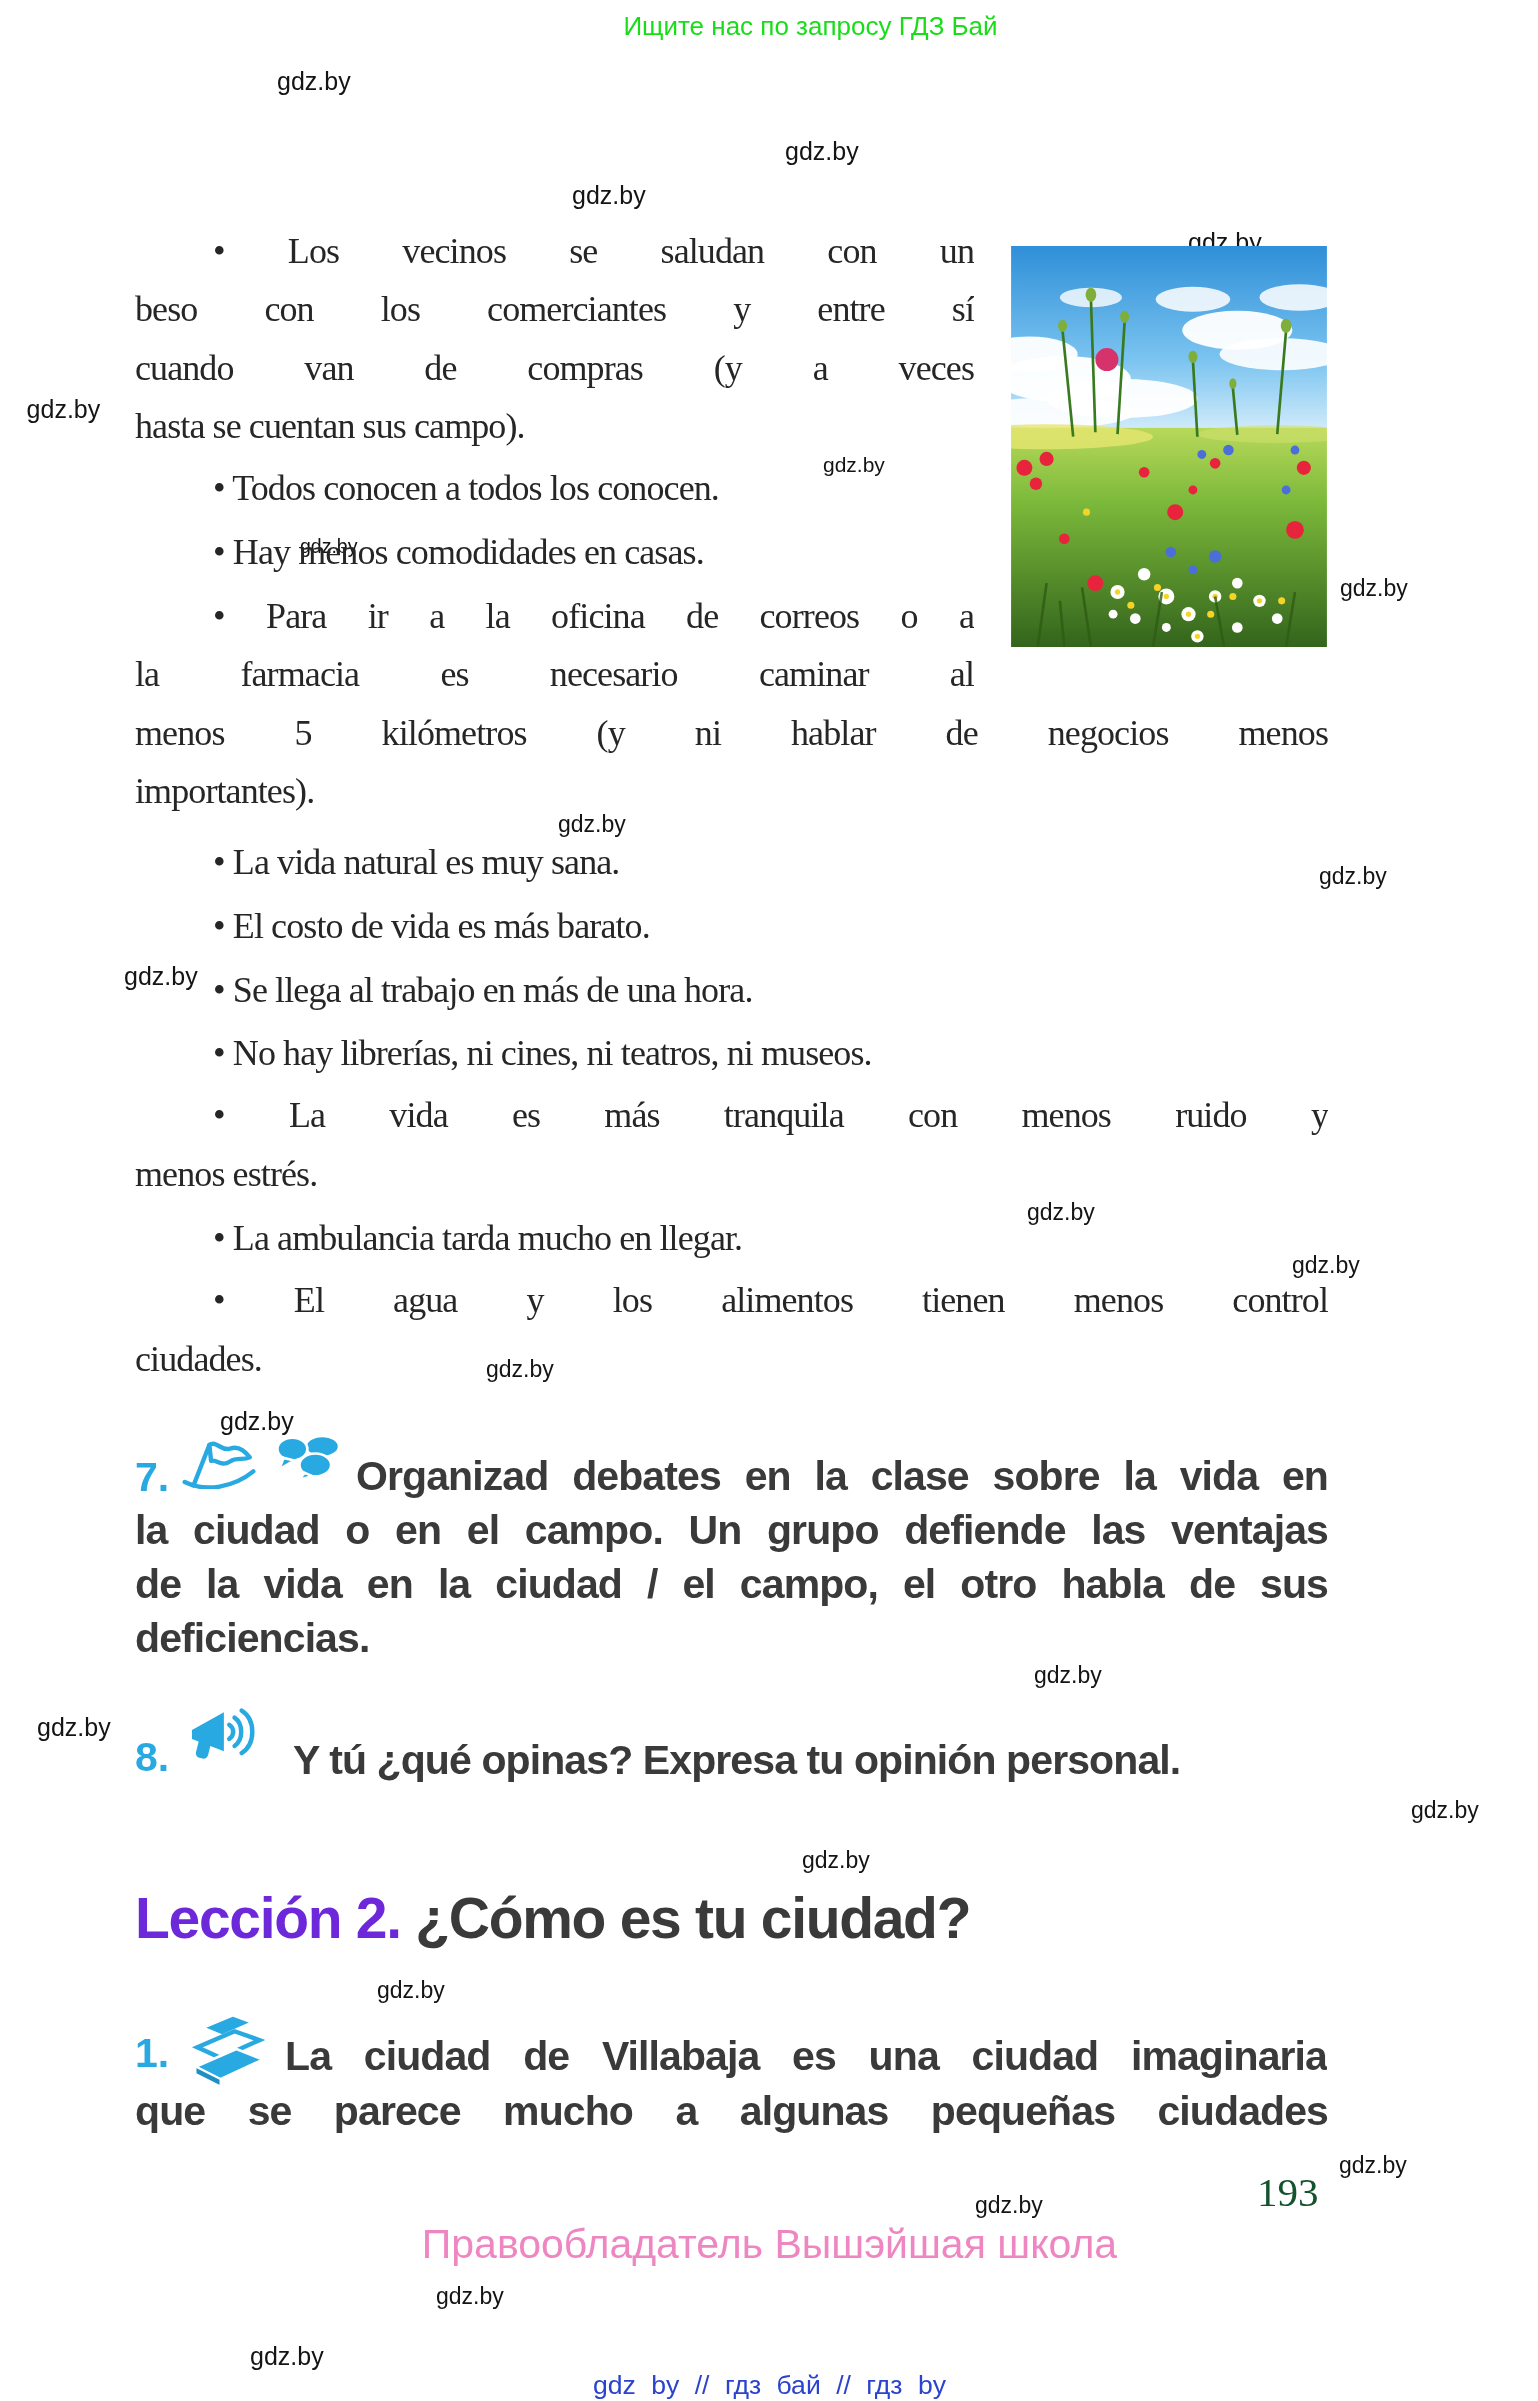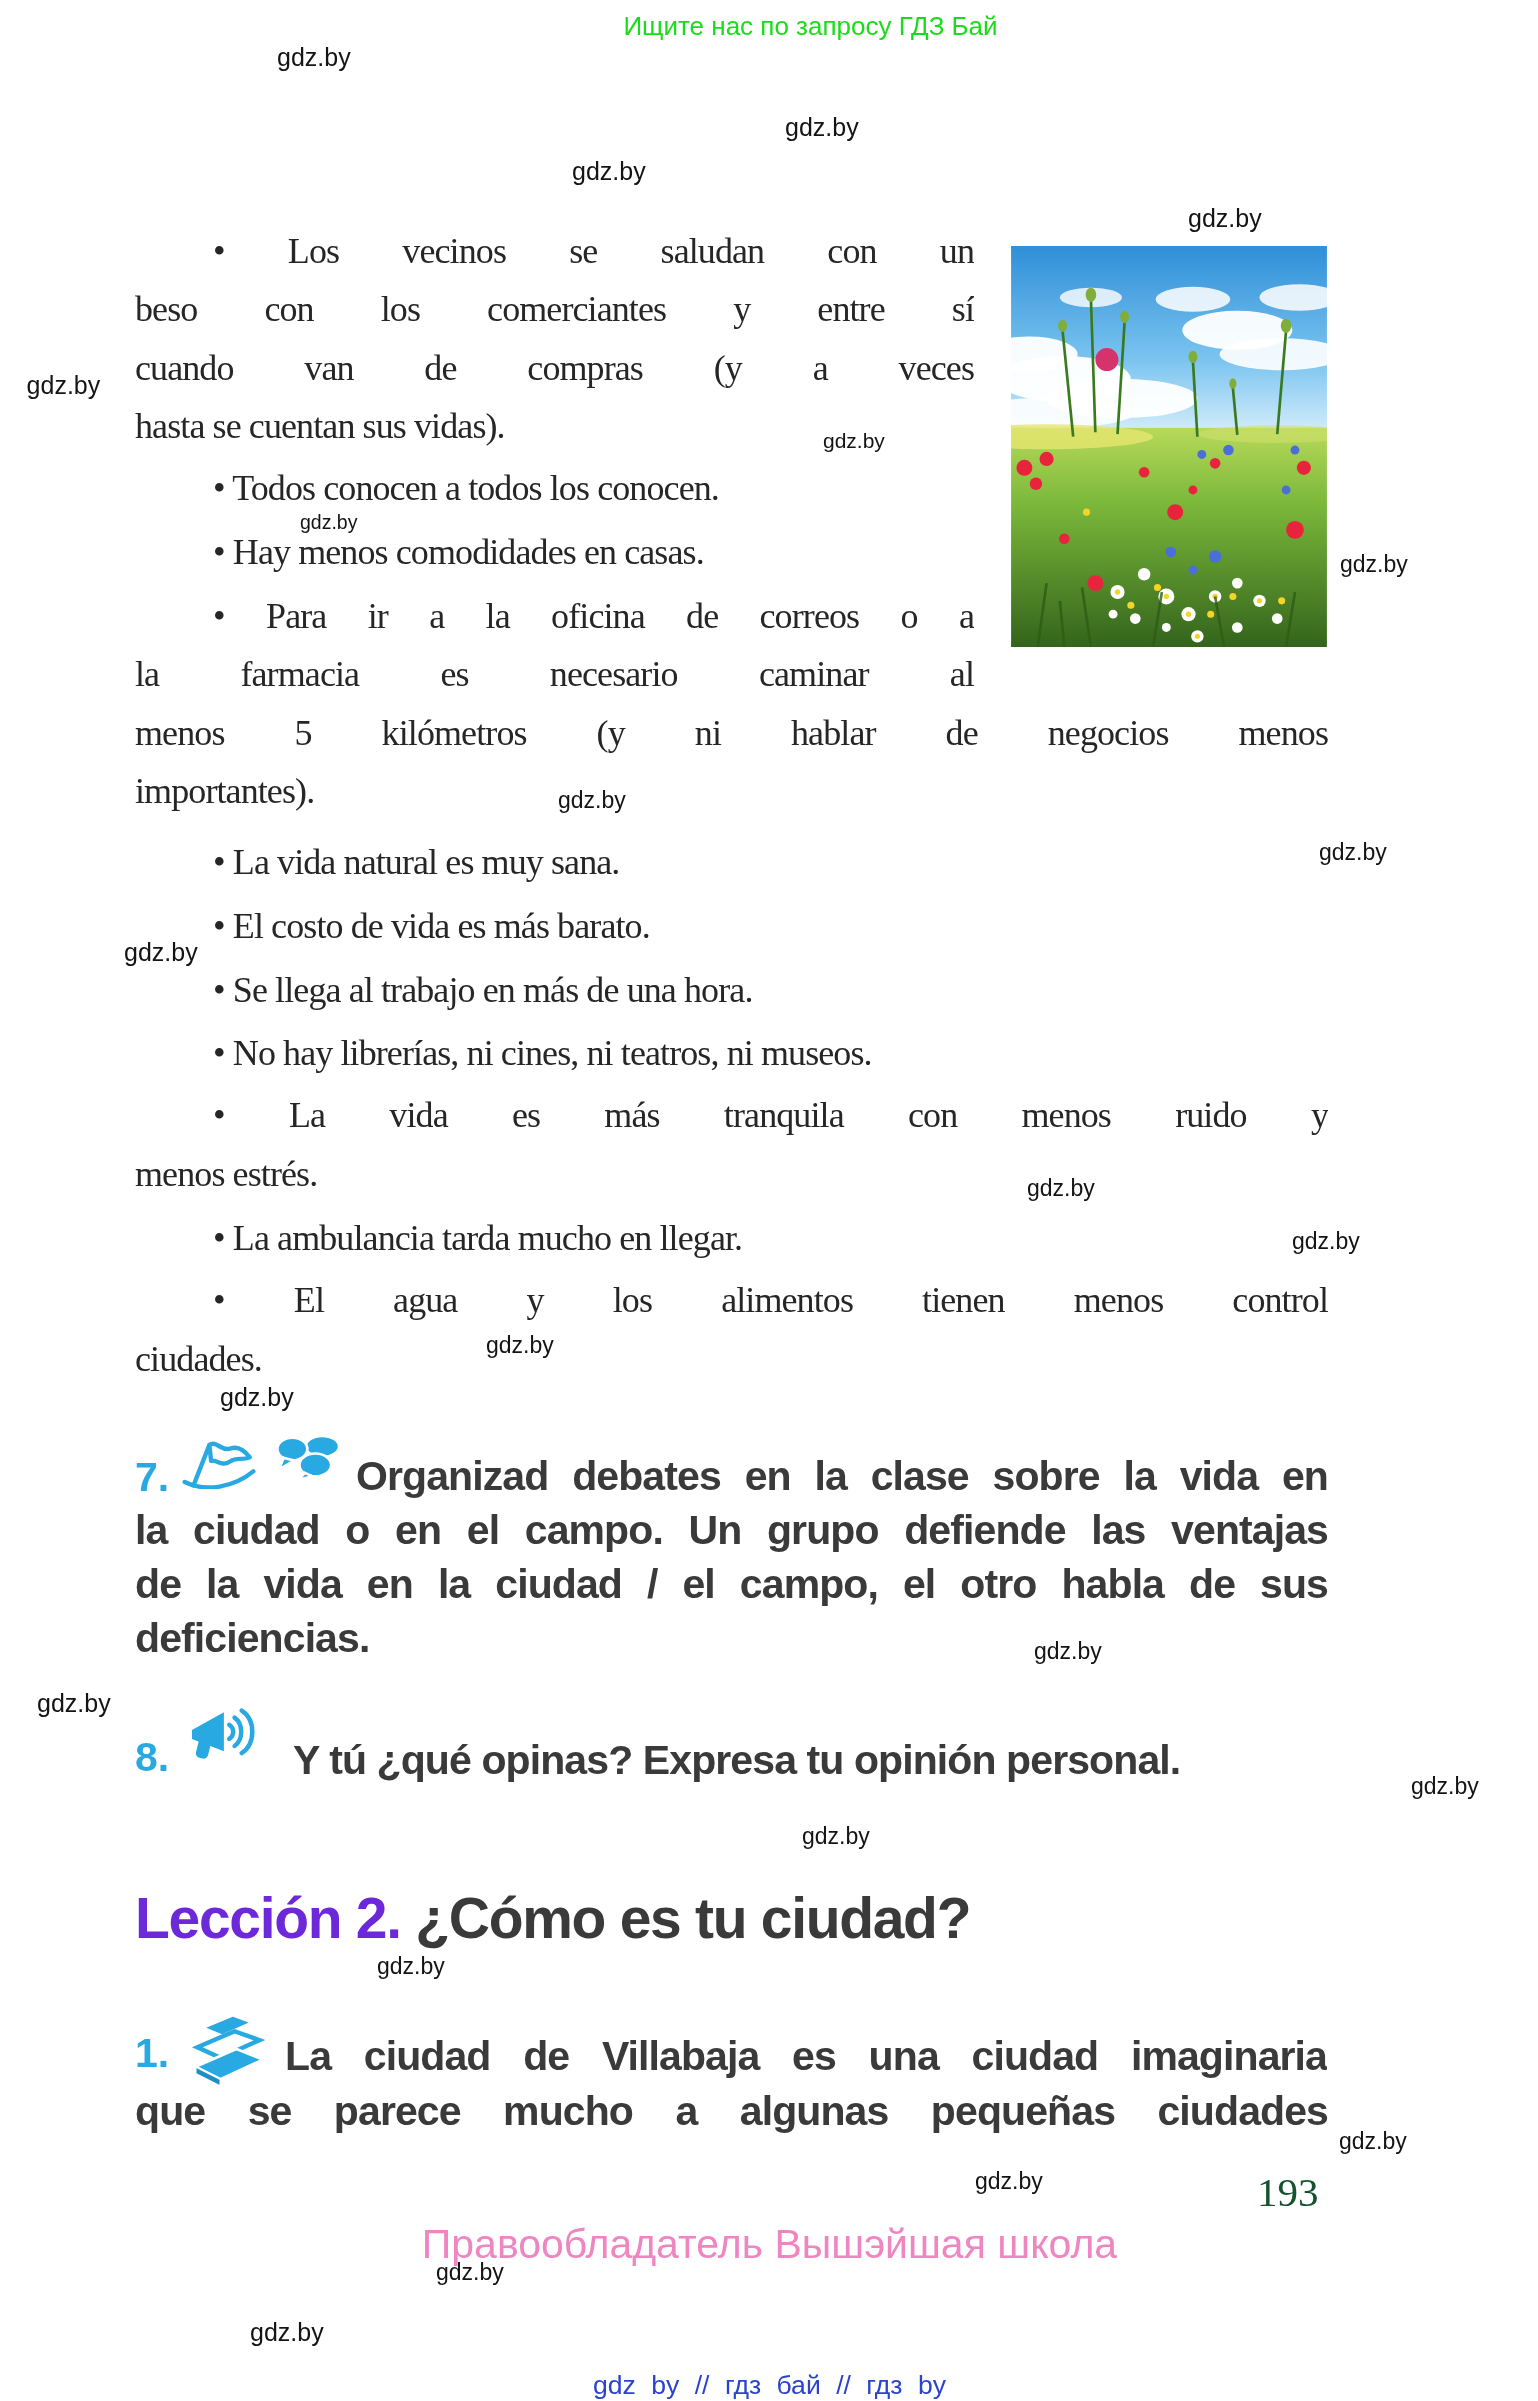--- a/index.html
+++ b/index.html
@@ -1,20 +1,20 @@
 <!DOCTYPE html>
 <html style="font-size:14px"><head>
 <meta charset="utf-8">
 <style>
   html,body{margin:0;padding:0;background:#777;}
   .page{position:relative;width:1539px;height:2401px;background:#ffffff;overflow:hidden;
         font-family:"Liberation Serif",serif;}
   .banner{position:absolute;top:10.6px;left:0;width:1539px;text-align:center;
           font:26px "Liberation Sans",sans-serif;color:#19dd19;padding-left:41px;}
-  .wm{position:absolute;font-family:"Liberation Sans",sans-serif;color:#141414;white-space:nowrap;}
+  .wm{position:absolute;font-family:"Liberation Sans",sans-serif;color:#141414;white-space:nowrap;margin-top:24px;}
   .serif-line{position:absolute;font-family:"Liberation Serif",serif;font-size:36px;line-height:59px;
               height:59px;color:#262626;letter-spacing:-0.9px;white-space:nowrap;}
   .j{white-space:normal;text-align:justify;overflow:hidden;box-sizing:border-box;}
   .j::after{content:"";display:inline-block;width:100%;height:0;}
   .indent{padding-left:78px;}
   .bold-line{position:absolute;font-family:"Liberation Sans",sans-serif;font-weight:700;
              font-size:41px;line-height:53px;height:53px;color:#3a3a3a;letter-spacing:-0.9px;white-space:nowrap;}
   .bold-line.j{white-space:normal;}
   .ex-num{position:absolute;font:700 41px "Liberation Sans",sans-serif;color:#29a9e1;}
   .lesson{position:absolute;left:135px;top:1885px;font:700 57px "Liberation Sans",sans-serif;
@@ -162,21 +162,21 @@
         <path d="M160 452 L170 390"></path>
       <path d="M240 452 L230 395"></path>
         <path d="M310 452 L320 390"></path>
         <path d="M60 452 L55 400"></path>
     </g>
   </svg>
 
   <div class="serif-line j indent" style="left:135px;top:222px;width:839px">• Los vecinos se saludan con un</div>
   <div class="serif-line j" style="left:135px;top:280px;width:839px">beso con los comerciantes y entre sí</div>
   <div class="serif-line j" style="left:135px;top:339px;width:839px">cuando van de compras (y a veces</div>
-  <div class="serif-line" style="left:135px;top:397px">hasta se cuentan sus vidas).</div>
+  <div class="serif-line" style="left:135px;top:397px">hasta se cuentan sus campo).</div>
   <div class="serif-line indent" style="left:135px;top:459px">• Todos conocen a todos los conocen.</div>
   <div class="serif-line indent" style="left:135px;top:523px">• Hay menos comodidades en casas.</div>
   <div class="serif-line j" style="left:135px;top:645px;width:839px">la farmacia es necesario caminar al</div>
   <div class="serif-line j indent" style="left:135px;top:587px;width:839px">• Para ir a la oficina de correos o a</div>
   <div class="serif-line j" style="left:135px;top:704px;width:1193px">menos 5 kilómetros (y ni hablar de negocios menos</div>
   <div class="serif-line" style="left:135px;top:762px">importantes).</div>
   <div class="serif-line indent" style="left:135px;top:833px">• La vida natural es muy sana.</div>
   <div class="serif-line indent" style="left:135px;top:897px">• El costo de vida es más barato.</div>
   <div class="serif-line indent" style="left:135px;top:961px">• Se llega al trabajo en más de una hora.</div>
   <div class="serif-line indent" style="left:135px;top:1024px">• No hay librerías, ni cines, ni teatros, ni museos.</div>

